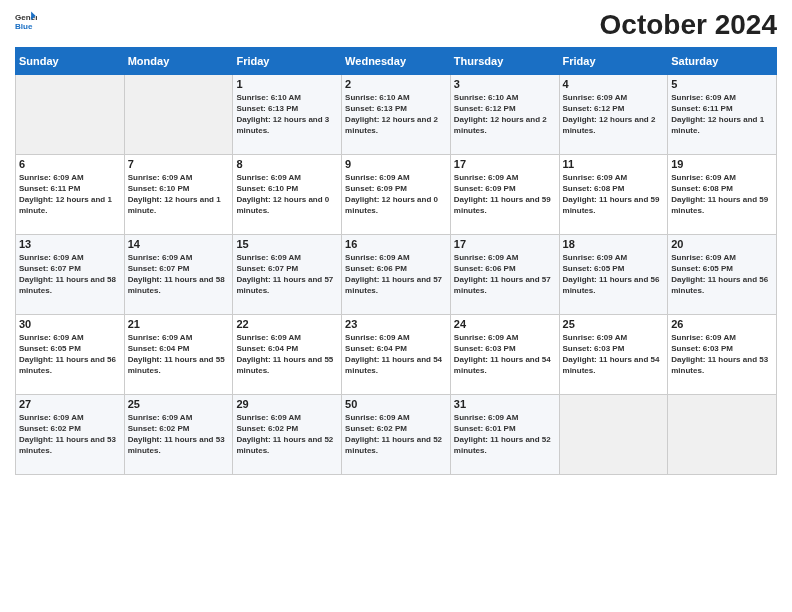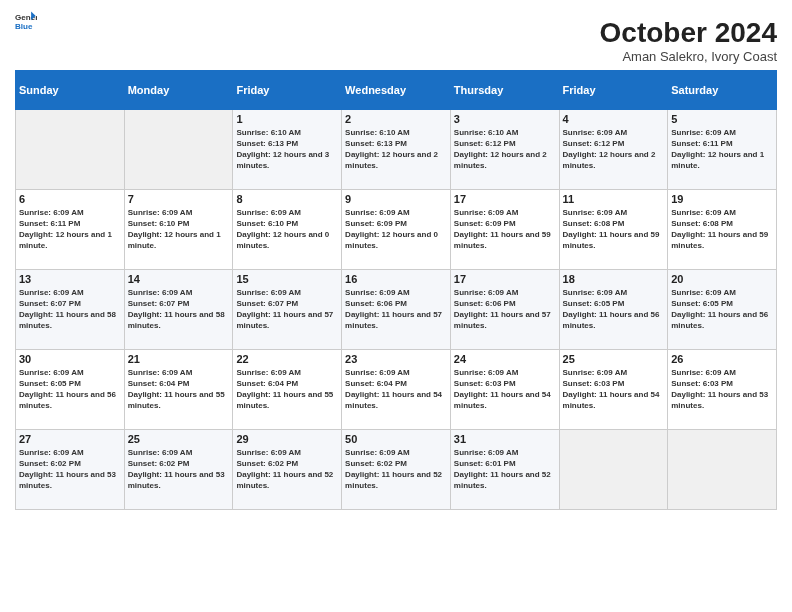--- a/index.html
+++ b/index.html
@@ -31,37 +31,36 @@
       height: 22px;
     }
     .title-block {
       text-align: right;
     }
     .calendar-title {
       font-size: 28px;
       font-weight: bold;
       color: #222;
       line-height: 1.1;
-      margin-top: 8px;
     }
     .calendar-subtitle {
       font-size: 13px;
       color: #444;
     }
     table {
       width: 100%;
       border-collapse: collapse;
       table-layout: fixed;
     }
     thead th {
       background: #1a6fc4;
       color: #fff;
       font-size: 11px;
       font-weight: bold;
-      padding: 13px 3px;
+      padding: 7px 3px;
       text-align: left;
       border: 1px solid #1a6fc4;
     }
     tbody td {
       border: 1px solid #ccc;
       vertical-align: top;
       padding: 3px 3px;
       font-size: 8.5px;
       color: #333;
       height: 80px;
@@ -97,21 +96,20 @@
   <div class="header">
     <div class="logo">
       <svg class="logo-icon" viewBox="0 0 30 30">
         <text x="0" y="14" font-size="11" font-weight="bold" fill="#333">General</text>
         <text x="0" y="26" font-size="11" font-weight="bold" fill="#1a6fc4">Blue</text>
         <polygon points="22,2 28,8 22,14" fill="#1a6fc4"></polygon>
       </svg>
     </div>
     <div class="title-block">
       <div class="calendar-title">October 2024</div>
-      <div class="calendar-subtitle">Aman Salekro, Ivory Coast</div>
     </div>
   </div>
 
   <table>
     <thead>
       <tr>
       <th>Sunday</th>
           <th>Monday</th>
           <th>Friday</th>
           <th>Wednesday</th>

